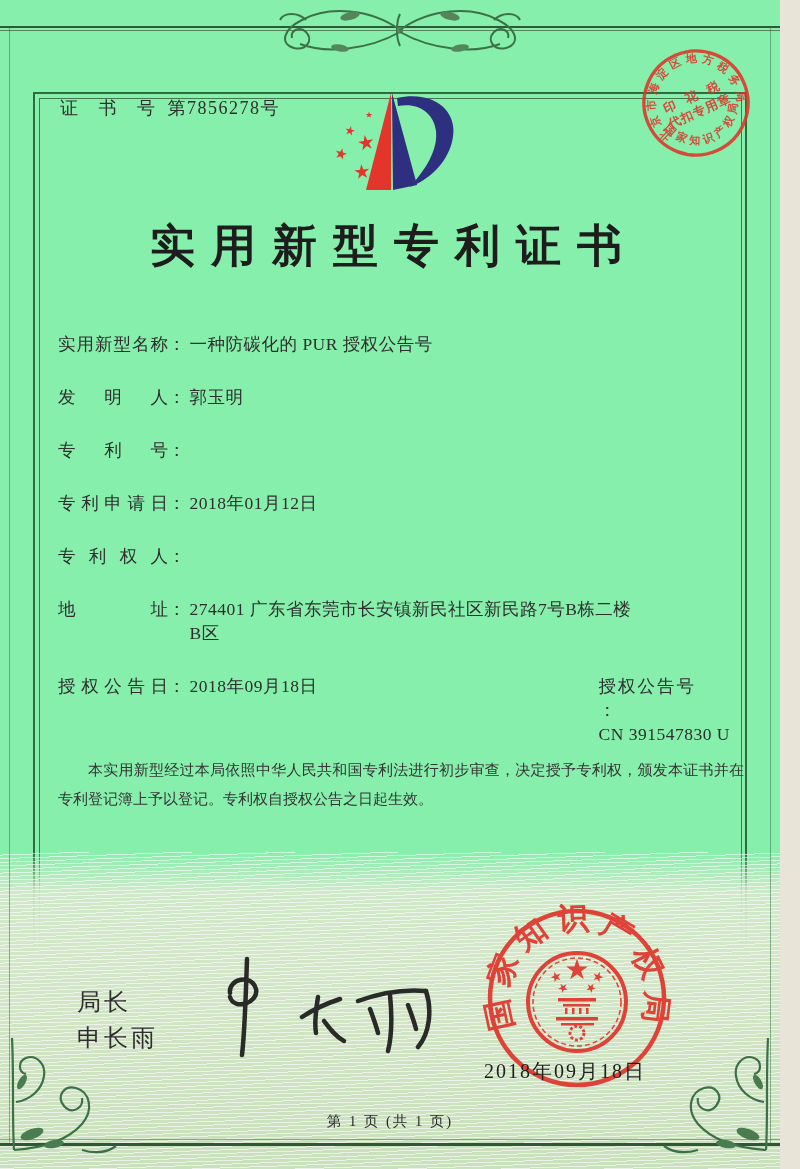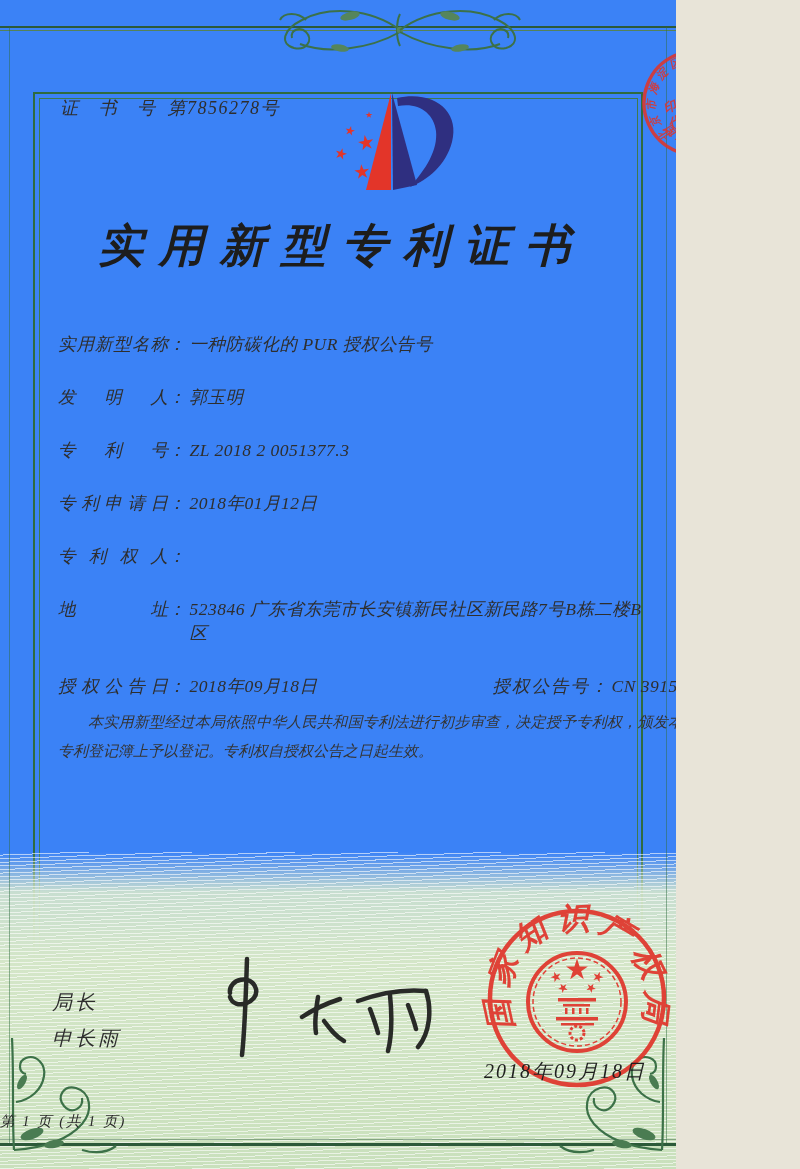--- a/index.html
+++ b/index.html
@@ -1,17 +1,17 @@
 <!DOCTYPE html>
 <html><head>
 <meta charset="utf-8">
 <style>
   html,body{margin:0;padding:0;background:#e8e4d8;}
-  .page{position:relative;width:676px;height:1169px;background:#3b82f6;overflow:hidden;
-        font-family:"Liberation Serif","DejaVu Serif",serif;color:#2e2e2e;font-style:italic;}
+  .page{position:relative;width:780px;height:1169px;background:#86efac;overflow:hidden;
+        font-family:"Liberation Serif","DejaVu Serif",serif;color:#2e2e2e;}
   
   .band{position:absolute;left:0;right:0;top:852px;bottom:0;z-index:2;
     background:
       repeating-linear-gradient(178deg, rgba(255,255,255,0) 0 2.6px, rgba(255,255,255,.6) 2.6px 3.6px),
       linear-gradient(180deg, rgba(215,232,204,0) 0, rgba(215,232,204,.9) 40px, #d4e6c8 110px, #c9e0bc 100%);}
   
   .top-line1{position:absolute;left:0;right:0;top:26px;height:2px;background:#2c5a39;z-index:3;}
   .top-line2{position:absolute;left:0;right:0;top:30px;height:1px;background:#558257;z-index:3;}
   .bottom-line1{position:absolute;left:0;right:0;top:1143px;height:3px;background:#2c5a39;z-index:3;}
   .bottom-line2{position:absolute;left:0;right:0;top:1139px;height:1px;background:rgba(44,90,57,.45);z-index:3;}
@@ -26,27 +26,27 @@
   .certno .lab{letter-spacing:8px;} .certno .val{letter-spacing:1.5px;}
   .title{position:absolute;left:0;right:8px;top:216px;z-index:4;text-align:center;
          font-size:45px;font-weight:700;letter-spacing:16px;text-indent:16px;color:#1d1d1d;}
   .column{position:absolute;left:58px;width:686px;top:332px;z-index:4;font-size:17.5px;}
   .field-row{margin-bottom:29px;line-height:24px;display:flex;align-items:flex-start;}
   .justify-chars{display:inline-flex;justify-content:space-between;width:110px;flex:none;}
   .colon{flex:none;margin-right:4px;}
   .fval{letter-spacing:.5px;}
   .fval.addr{max-width:452px;}
   .grant-row{display:flex;margin-bottom:0;}
-  .grant-right{margin-left:auto;margin-right:2px;display:flex;}
+  .grant-right{margin-left:auto;margin-right:14px;display:flex;flex-direction:column;}
   .grant-right .glab{letter-spacing:2px;flex:none;}
   .paras{margin-top:10px;line-height:29px;font-size:15px;text-align:justify;color:#343434;}
   .para{text-indent:2em;margin:0;}
-  .signer{position:absolute;left:52px;top:984px;z-index:5;font-size:20px;line-height:36px;letter-spacing:3px;}
+  .signer{position:absolute;left:77px;top:984px;z-index:5;font-size:24px;line-height:36px;letter-spacing:3px;}
   .seal-date{position:absolute;left:484px;top:1058px;z-index:6;font-size:20px;letter-spacing:2px;color:#1f1f1f;}
-  .footer{position:absolute;left:0;right:0;top:1112px;z-index:5;font-size:14.5px;letter-spacing:2px;color:#2a2a2a;}
+  .footer{position:absolute;left:0;right:0;top:1112px;z-index:5;text-align:center;font-size:14.5px;letter-spacing:2px;color:#2a2a2a;}
   .svg-abs{position:absolute;z-index:4;}
   .z5{z-index:5;}
 </style>
 </head>
 <body>
 
 <div class="page">
 
   <svg width="0" height="0" style="position:absolute" aria-hidden="true">
     <defs>
@@ -171,21 +171,20 @@
       <span class="colon">：</span>
       <span class="fval">郭玉明</span>
     </div>
     <div class="field-row">
       <span class="justify-chars">
           <span>专</span>
           <span>利</span>
           <span>号</span>
         </span>
       <span class="colon">：</span>
-      <span class="fval">ZL 2018 2 0051377.3</span>
     </div>
     <div class="field-row">
       <span class="justify-chars">
           <span>专</span>
           <span>利</span>
           <span>申</span>
           <span>请</span>
           <span>日</span>
         </span>
       <span class="colon">：</span>
@@ -199,21 +198,21 @@
           <span>人</span>
         </span>
       <span class="colon">：</span>
     </div>
     <div class="field-row">
       <span class="justify-chars">
           <span>地</span>
           <span>址</span>
         </span>
       <span class="colon">：</span>
-      <span class="fval addr">523846 广东省东莞市长安镇新民社区新民路7号B栋二楼B区</span>
+      <span class="fval addr">274401 广东省东莞市长安镇新民社区新民路7号B栋二楼B区</span>
     </div>
     <div class="field-row grant-row">
       <span class="justify-chars">
           <span>授</span>
           <span>权</span>
           <span>公</span>
           <span>告</span>
           <span>日</span>
         </span>
       <span class="colon">：</span>

